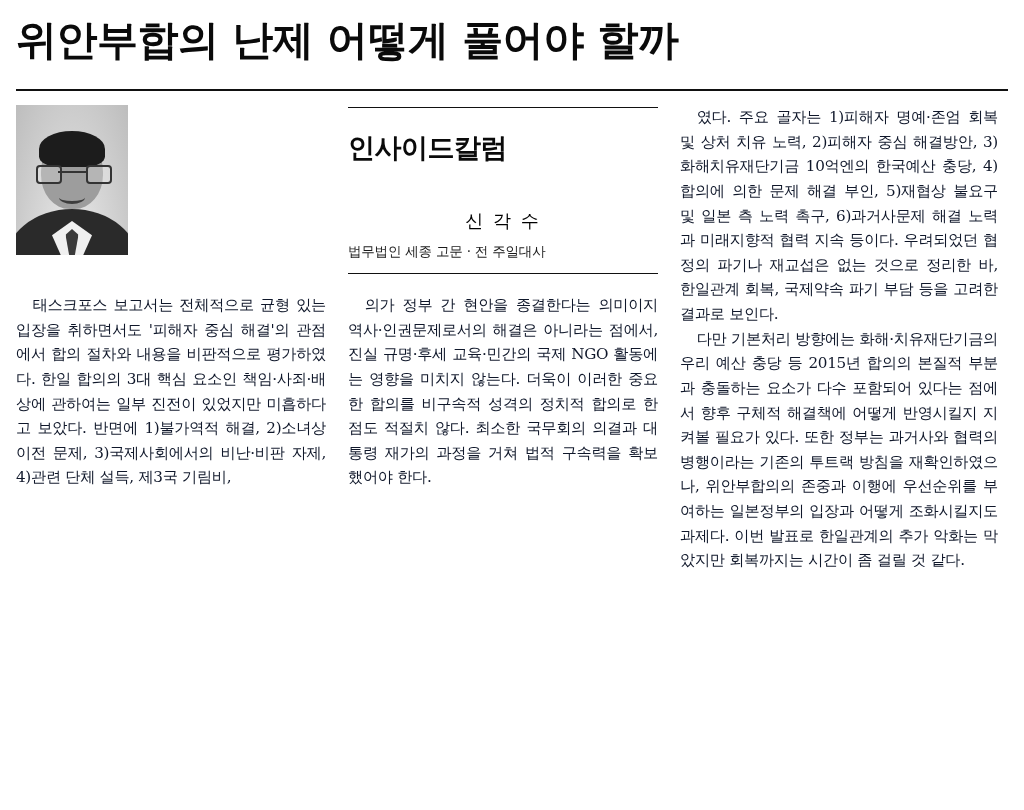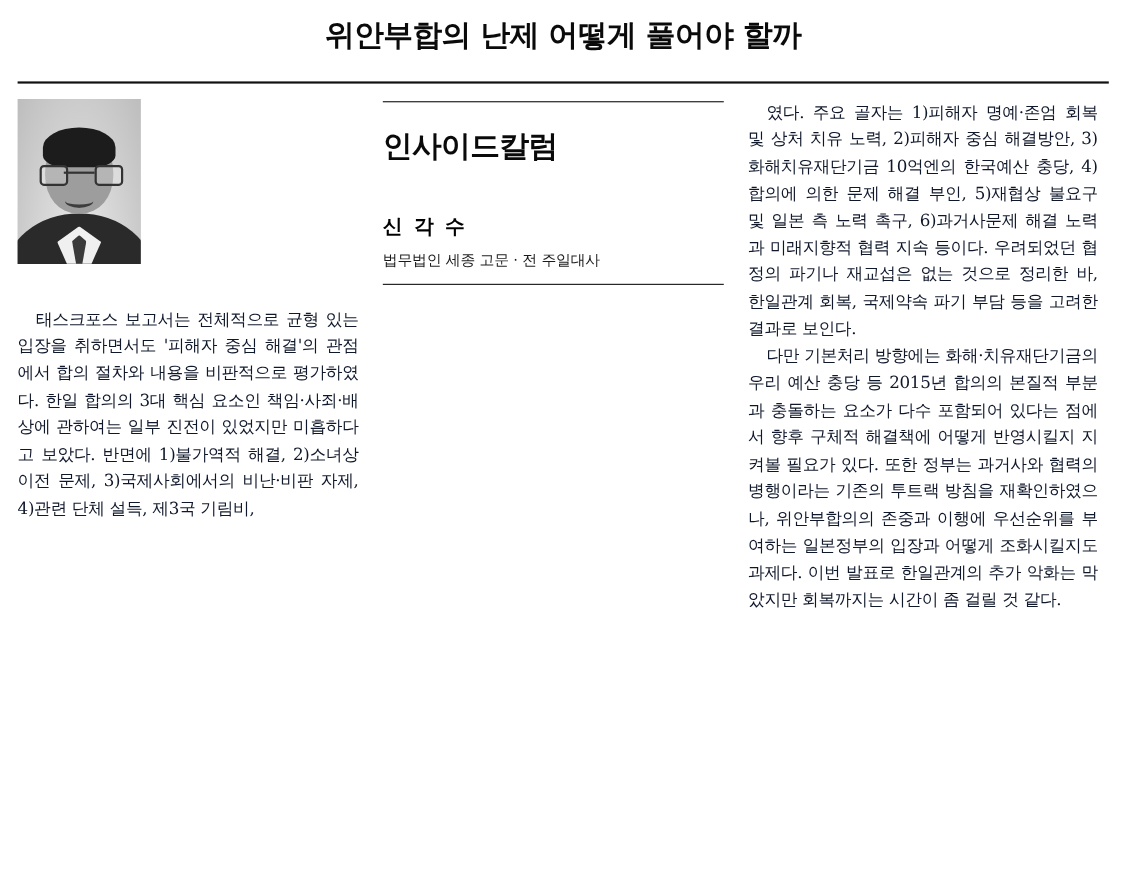--- a/index.html
+++ b/index.html
@@ -15,24 +15,23 @@
     overflow: hidden;
   }
   .page {
     position: relative;
     width: 1024px;
     height: 810px;
     box-sizing: border-box;
     padding: 0 16px;
   }
   .headline {
-    text-align: center;
     font-family: "DejaVu Sans", "Liberation Sans", sans-serif;
     font-weight: 700;
-    font-size: 27px;
+    font-size: 41px;
     letter-spacing: -0.5px;
     line-height: 1.1;
     margin: 18px 0 26px 0;
     color: #0a0a0a;
   }
   .rule-top {
     border-top: 2px solid #111;
     margin: 0 0 0 0;
   }
   .body-wrap {
@@ -159,23 +158,24 @@
   }
   .series-title {
     font-size: 27px;
     font-weight: 700;
     letter-spacing: -0.5px;
     margin: 22px 0 43px 0;
     color: #0a0a0a;
   }
   .byline-name {
     font-size: 18px;
-    font-weight: 700;
+    font-weight: 400;
     letter-spacing: 2px;
     margin: 0 0 10px 0;
+    text-align: center;
   }
   .byline-role {
     font-size: 13.5px;
     font-weight: 400;
     letter-spacing: -0.2px;
     margin: 0 0 12px 0;
     color: #1a1a1a;
   }
   .hr-bottom {
     border-top: 1px solid #111;
@@ -233,20 +233,21 @@
       <div class="masthead">
         <div class="col-head">
           <div class="hr-thin"></div>
           <div class="series-title">인사이드칼럼</div>
           <div class="byline-name">신 각 수</div>
           <div class="byline-role">법무법인 세종 고문 · 전 주일대사</div>
           <div class="hr-bottom"></div>
         </div>
       </div>
       <div class="colbody">
+        <p class="body">의가 정부 간 현안을 종결한다는 의미이지 역사·인권문제로서의 해결은 아니라는 점에서, 진실 규명·후세 교육·민간의 국제 NGO 활동에는 영향을 미치지 않는다. 더욱이 이러한 중요한 합의를 비구속적 성격의 정치적 합의로 한 점도 적절치 않다. 최소한 국무회의 의결과 대통령 재가의 과정을 거쳐 법적 구속력을 확보했어야 한다.</p>
       </div>
     </div>
 
     <div class="col third">
       <div class="colbody">
         <p class="body">였다. 주요 골자는 1)피해자 명예·존엄 회복 및 상처 치유 노력, 2)피해자 중심 해결방안, 3)화해치유재단기금 10억엔의 한국예산 충당, 4)합의에 의한 문제 해결 부인, 5)재협상 불요구 및 일본 측 노력 촉구, 6)과거사문제 해결 노력과 미래지향적 협력 지속 등이다. 우려되었던 협정의 파기나 재교섭은 없는 것으로 정리한 바, 한일관계 회복, 국제약속 파기 부담 등을 고려한 결과로 보인다.</p>
         <p class="body">다만 기본처리 방향에는 화해·치유재단기금의 우리 예산 충당 등 2015년 합의의 본질적 부분과 충돌하는 요소가 다수 포함되어 있다는 점에서 향후 구체적 해결책에 어떻게 반영시킬지 지켜볼 필요가 있다. 또한 정부는 과거사와 협력의 병행이라는 기존의 투트랙 방침을 재확인하였으나, 위안부합의의 존중과 이행에 우선순위를 부여하는 일본정부의 입장과 어떻게 조화시킬지도 과제다. 이번 발표로 한일관계의 추가 악화는 막았지만 회복까지는 시간이 좀 걸릴 것 같다.</p>
       </div>
     </div>
 

